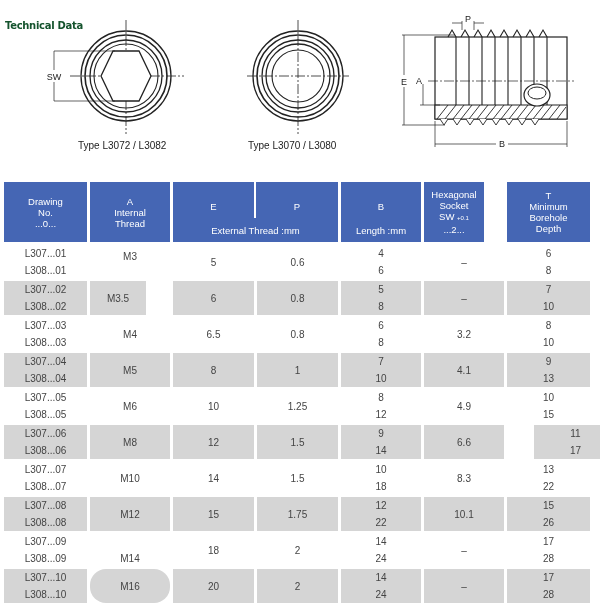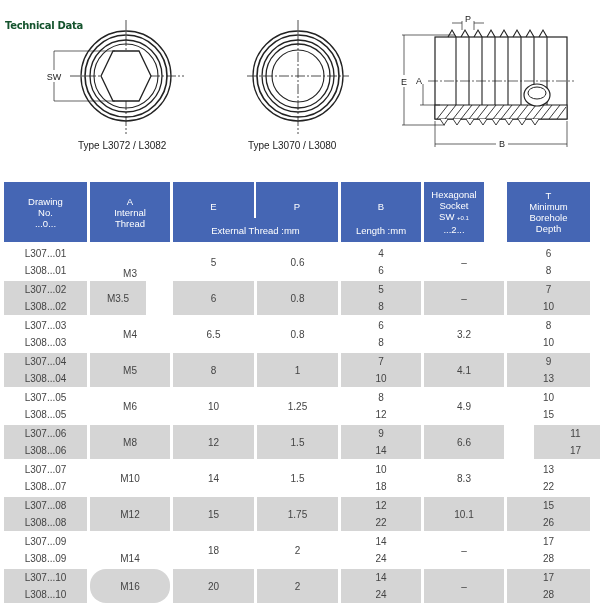--- a/index.html
+++ b/index.html
@@ -161,21 +161,21 @@
   <div>Borehole</div>
   <div>Depth</div>
 </div>
 
 <div id="tbody">
     <div>
       <div class="cell" style="left: 4px; width: 83px; top: 245px;">
         <div>L307...01</div>
         <div>L308...01</div>
       </div>
-      <div class="cell center" style="left: 90px; width: 80px; top: 256px;">
+      <div class="cell center" style="left: 90px; width: 80px; top: 239px;">
         <div>M3</div>
       </div>
       <div class="cell center" style="left: 173px; width: 81px; top: 245px;">
         <div>5</div>
       </div>
       <div class="cell center" style="left: 257px; width: 81px; top: 245px;">
         <div>0.6</div>
       </div>
       <div class="cell" style="left: 341px; width: 80px; top: 245px;">
         <div>4</div>

